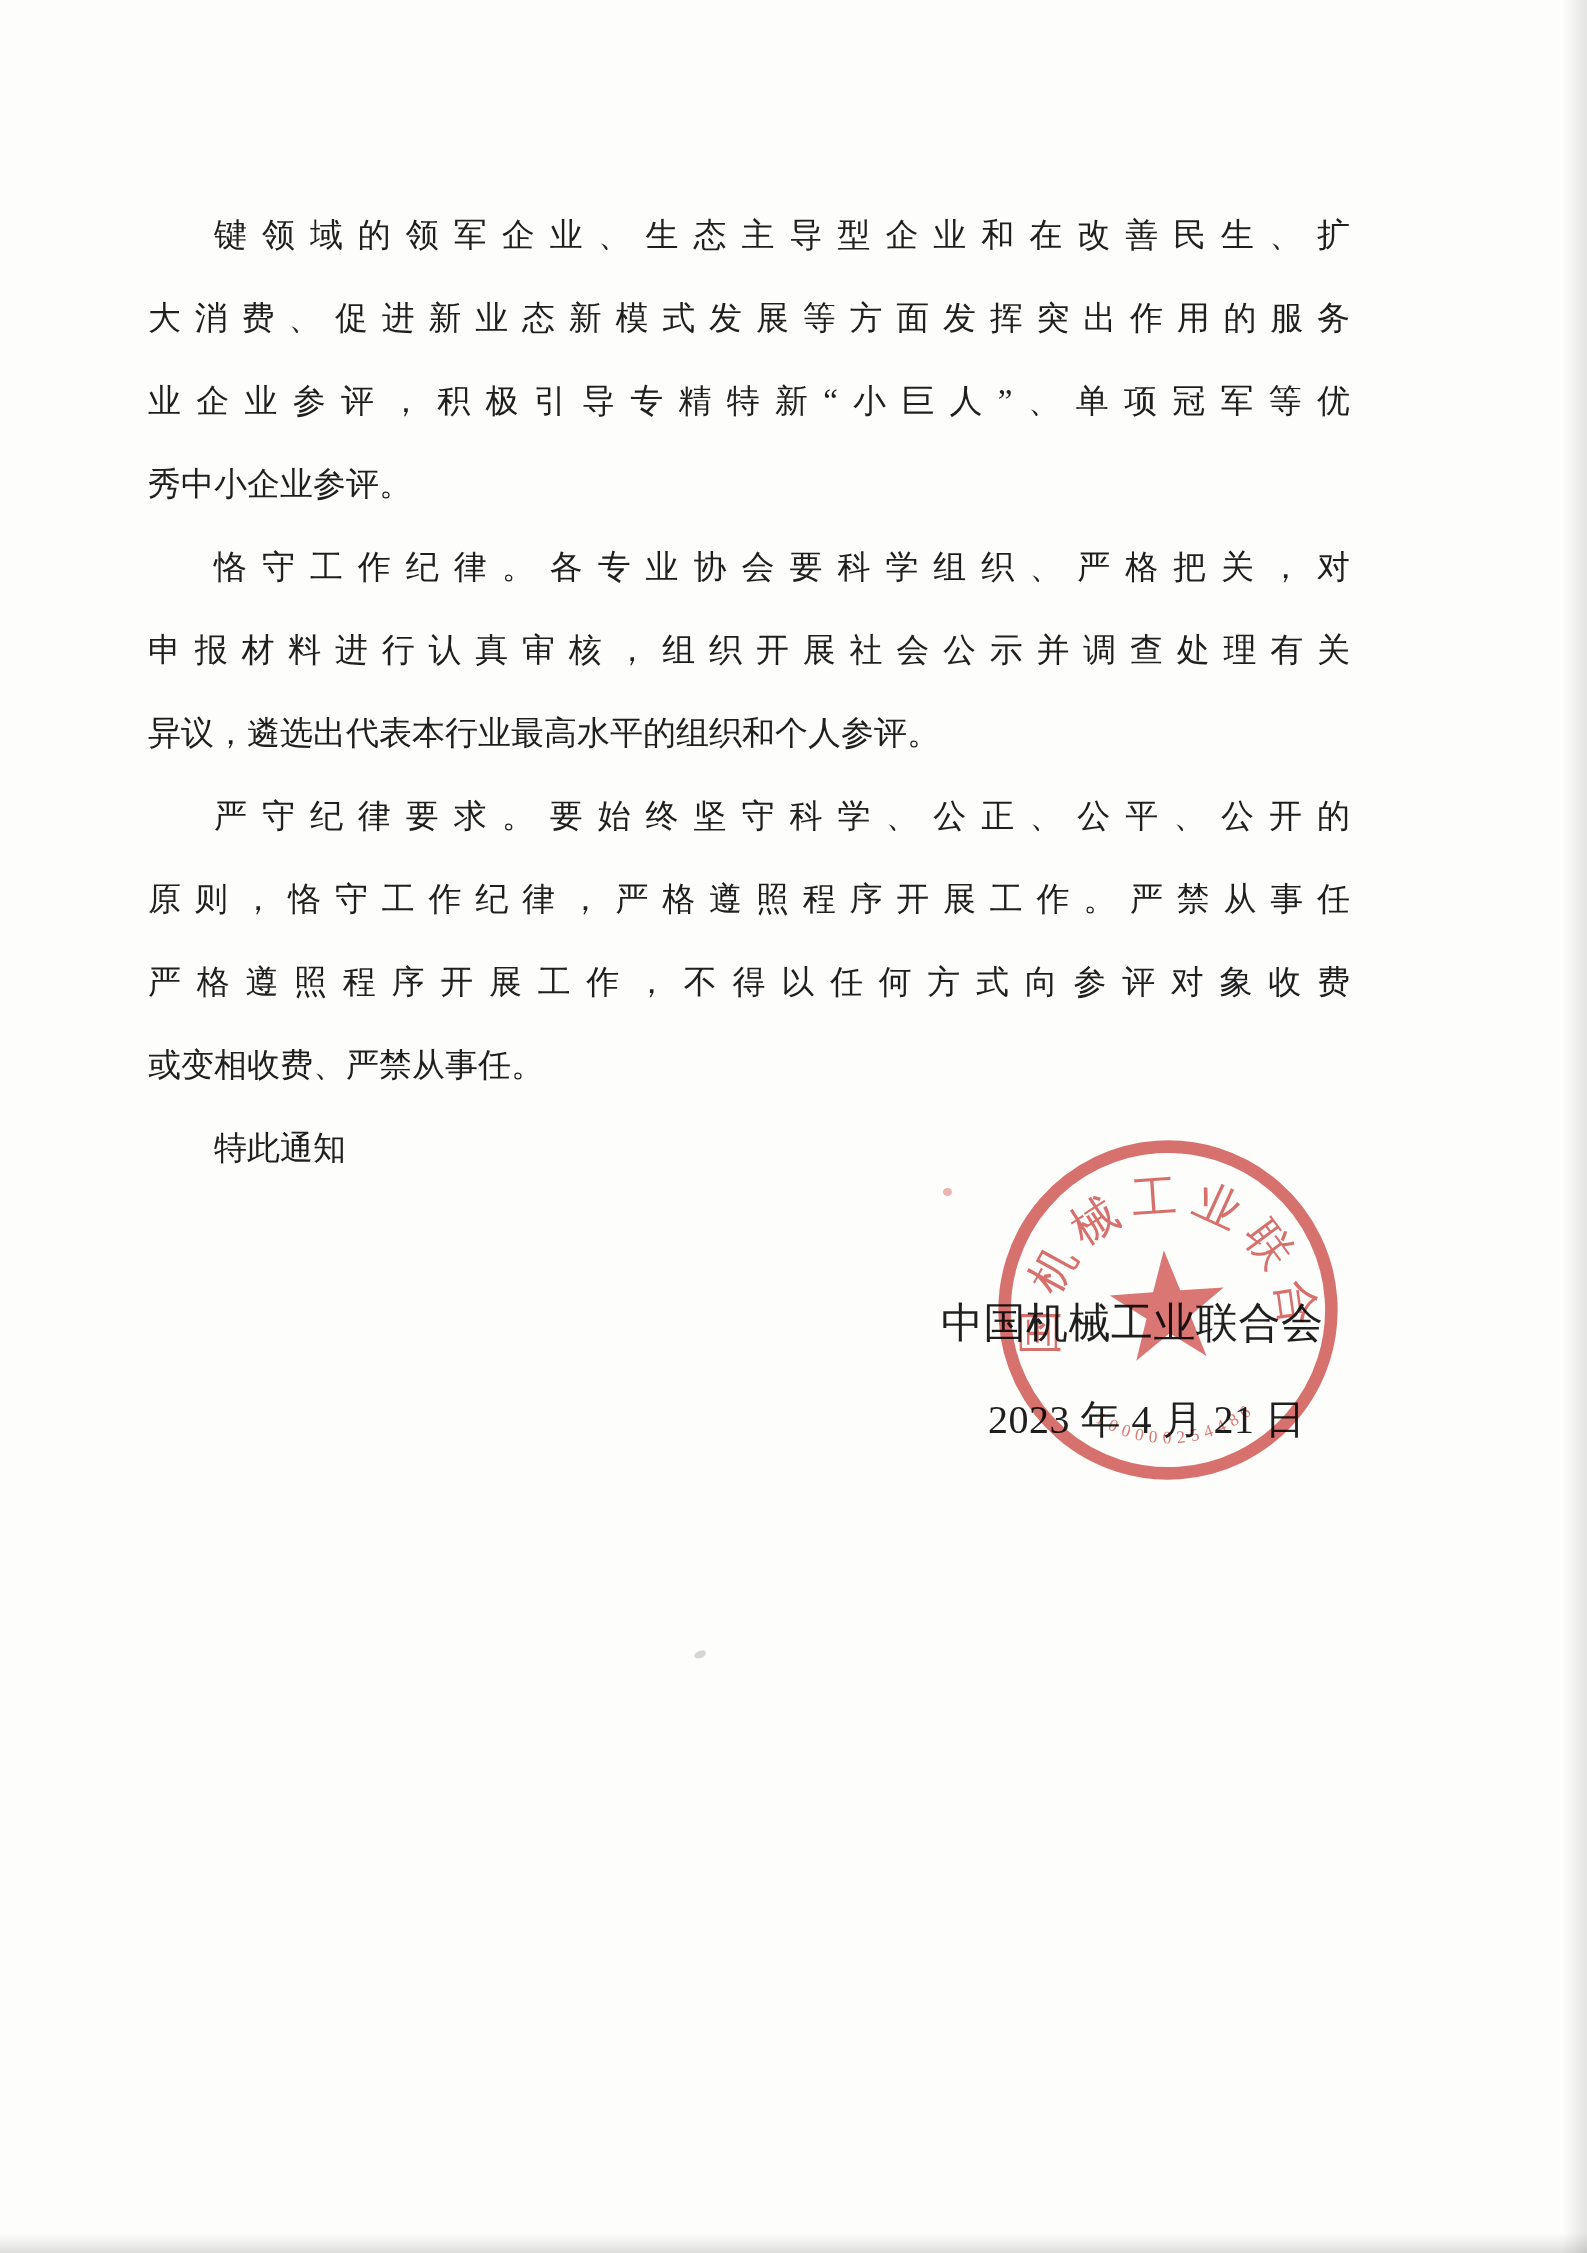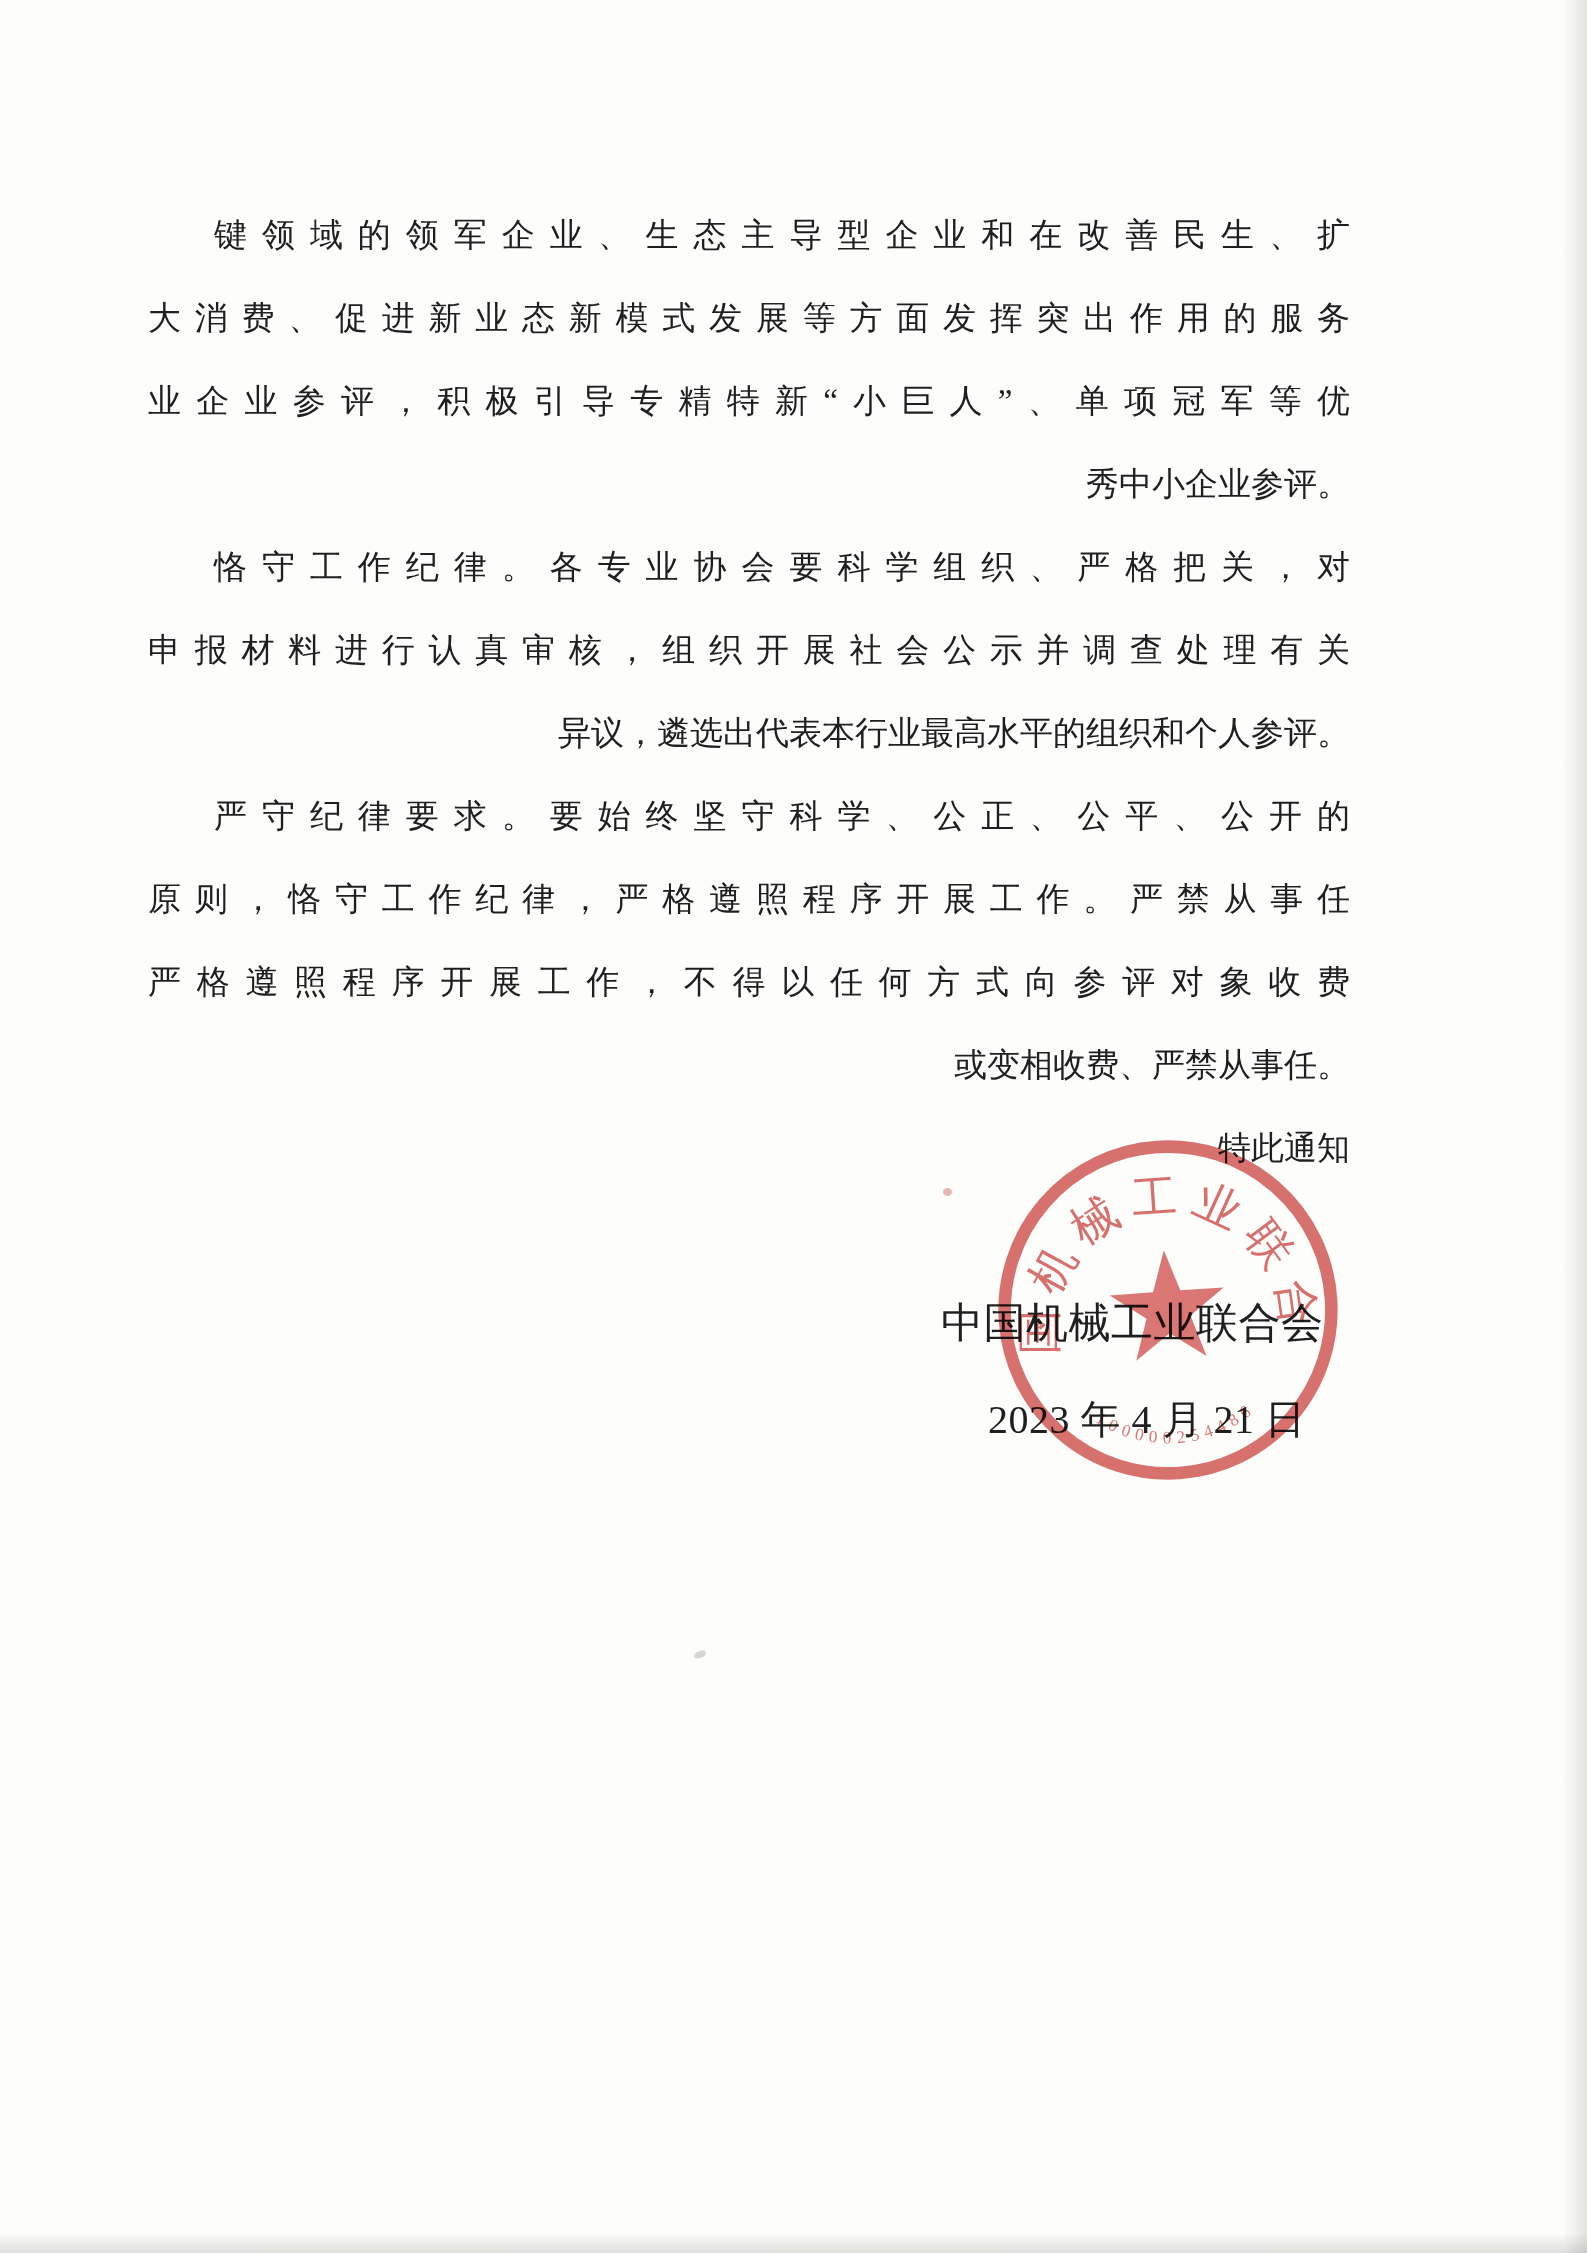--- a/index.html
+++ b/index.html
@@ -14,21 +14,21 @@
   }
   .text-block {
     position: absolute;
     left: 148px;
     top: 194px;
     width: 1202px;
     font-size: 33px;
     line-height: 83px;
     letter-spacing: 0;
   }
-  .line { width: 100%; text-align: right; }
+  .line { width: 100%; }
   .ind { text-indent: 2em; }
   .jf { text-align: justify; text-align-last: justify; }
   .sig-name {
     position: absolute;
     left: 941px;
     top: 1300px;
     font-size: 42px;
     line-height: 46px;
     letter-spacing: 0.5px;
     z-index: 2;

